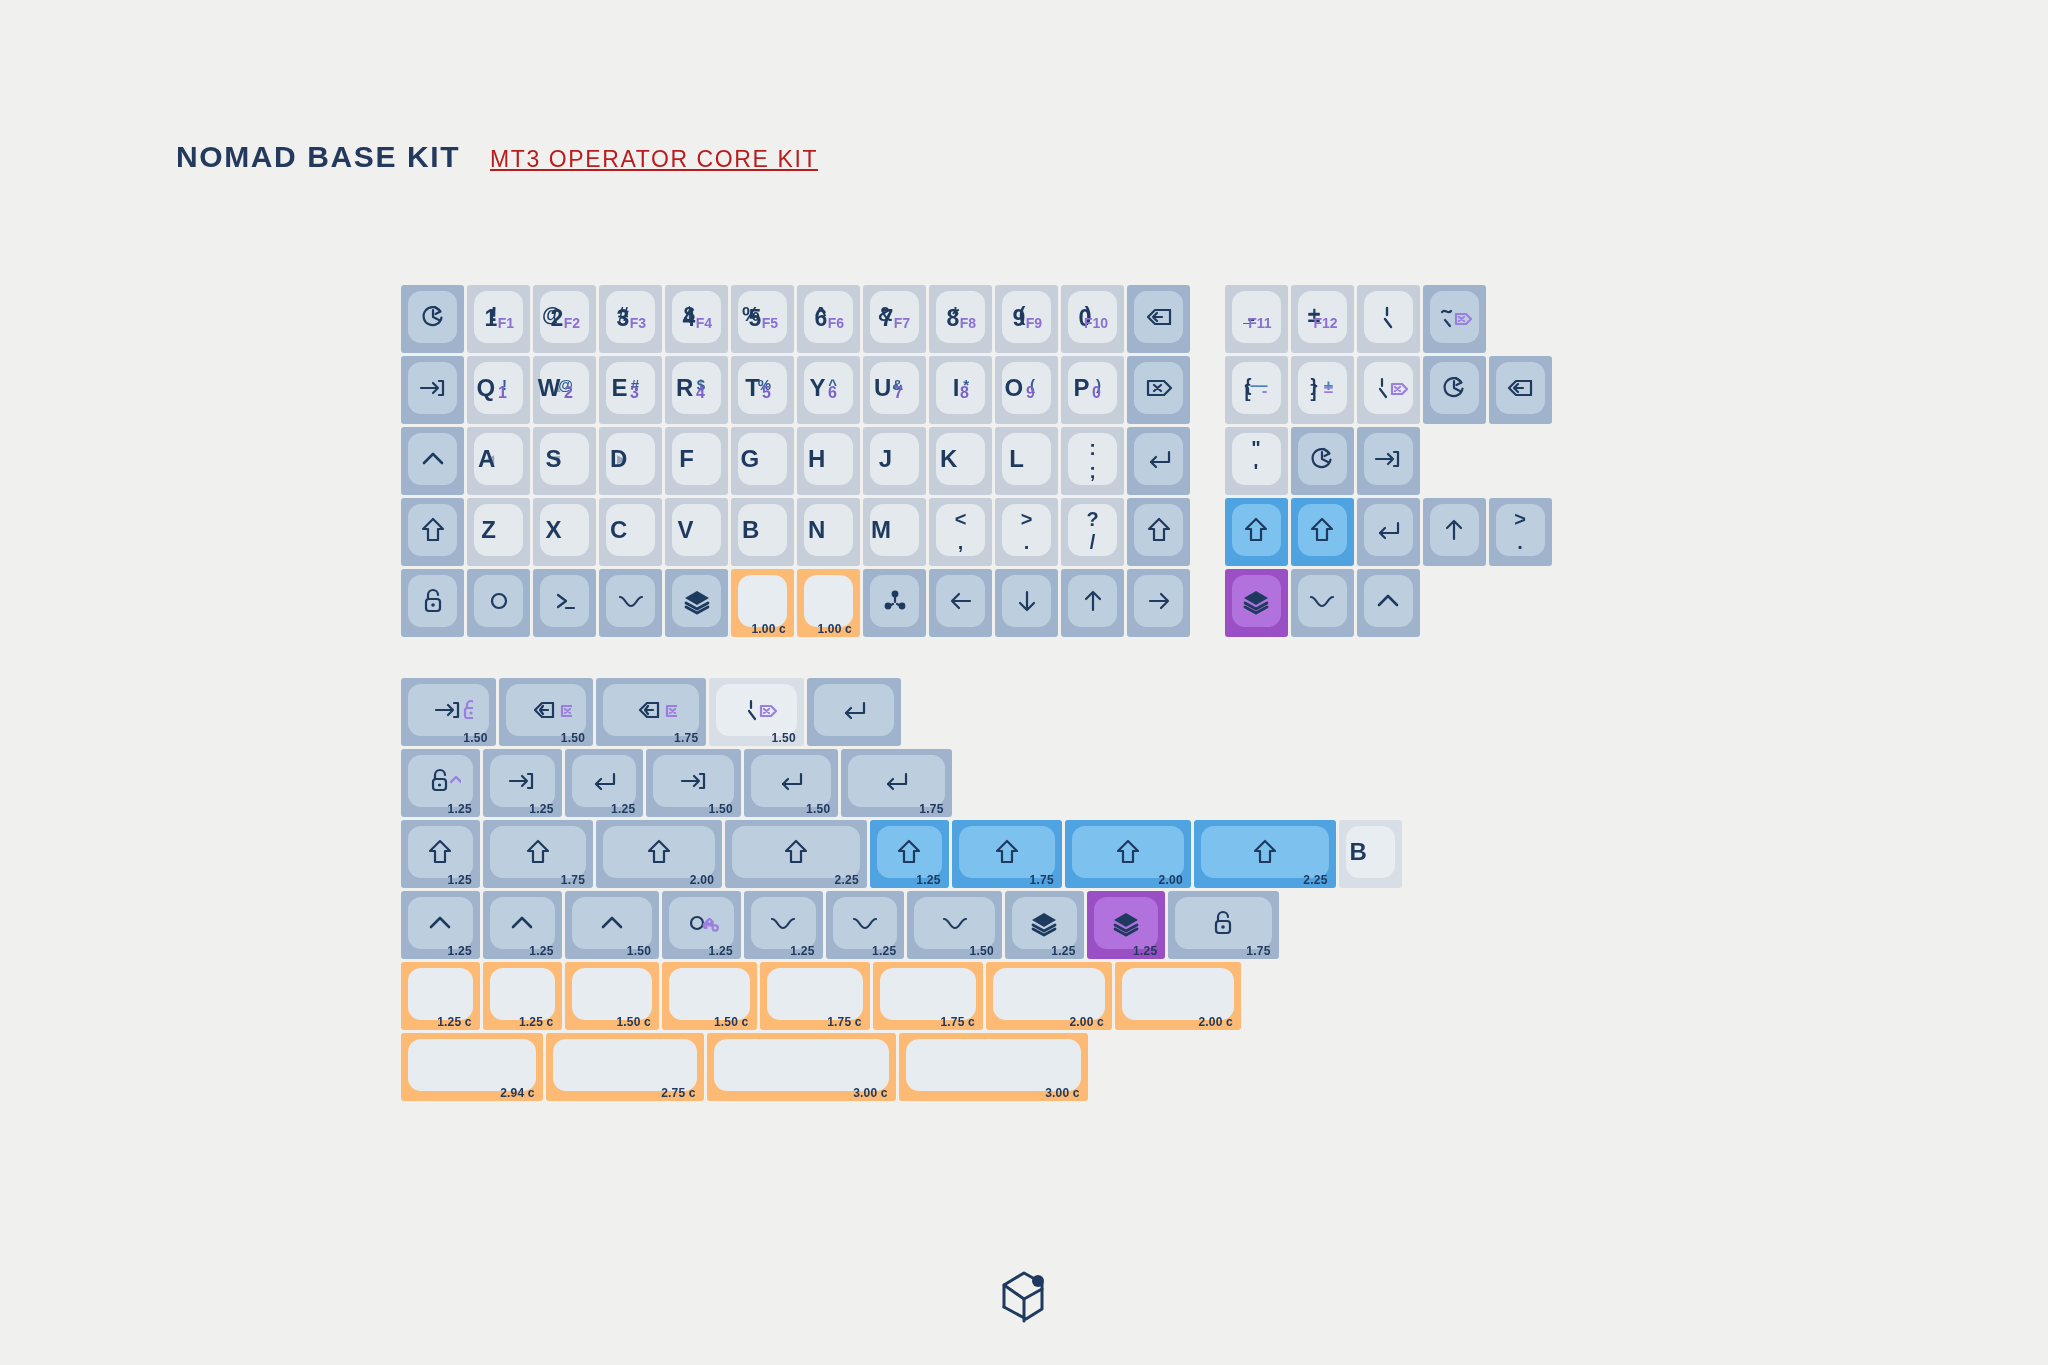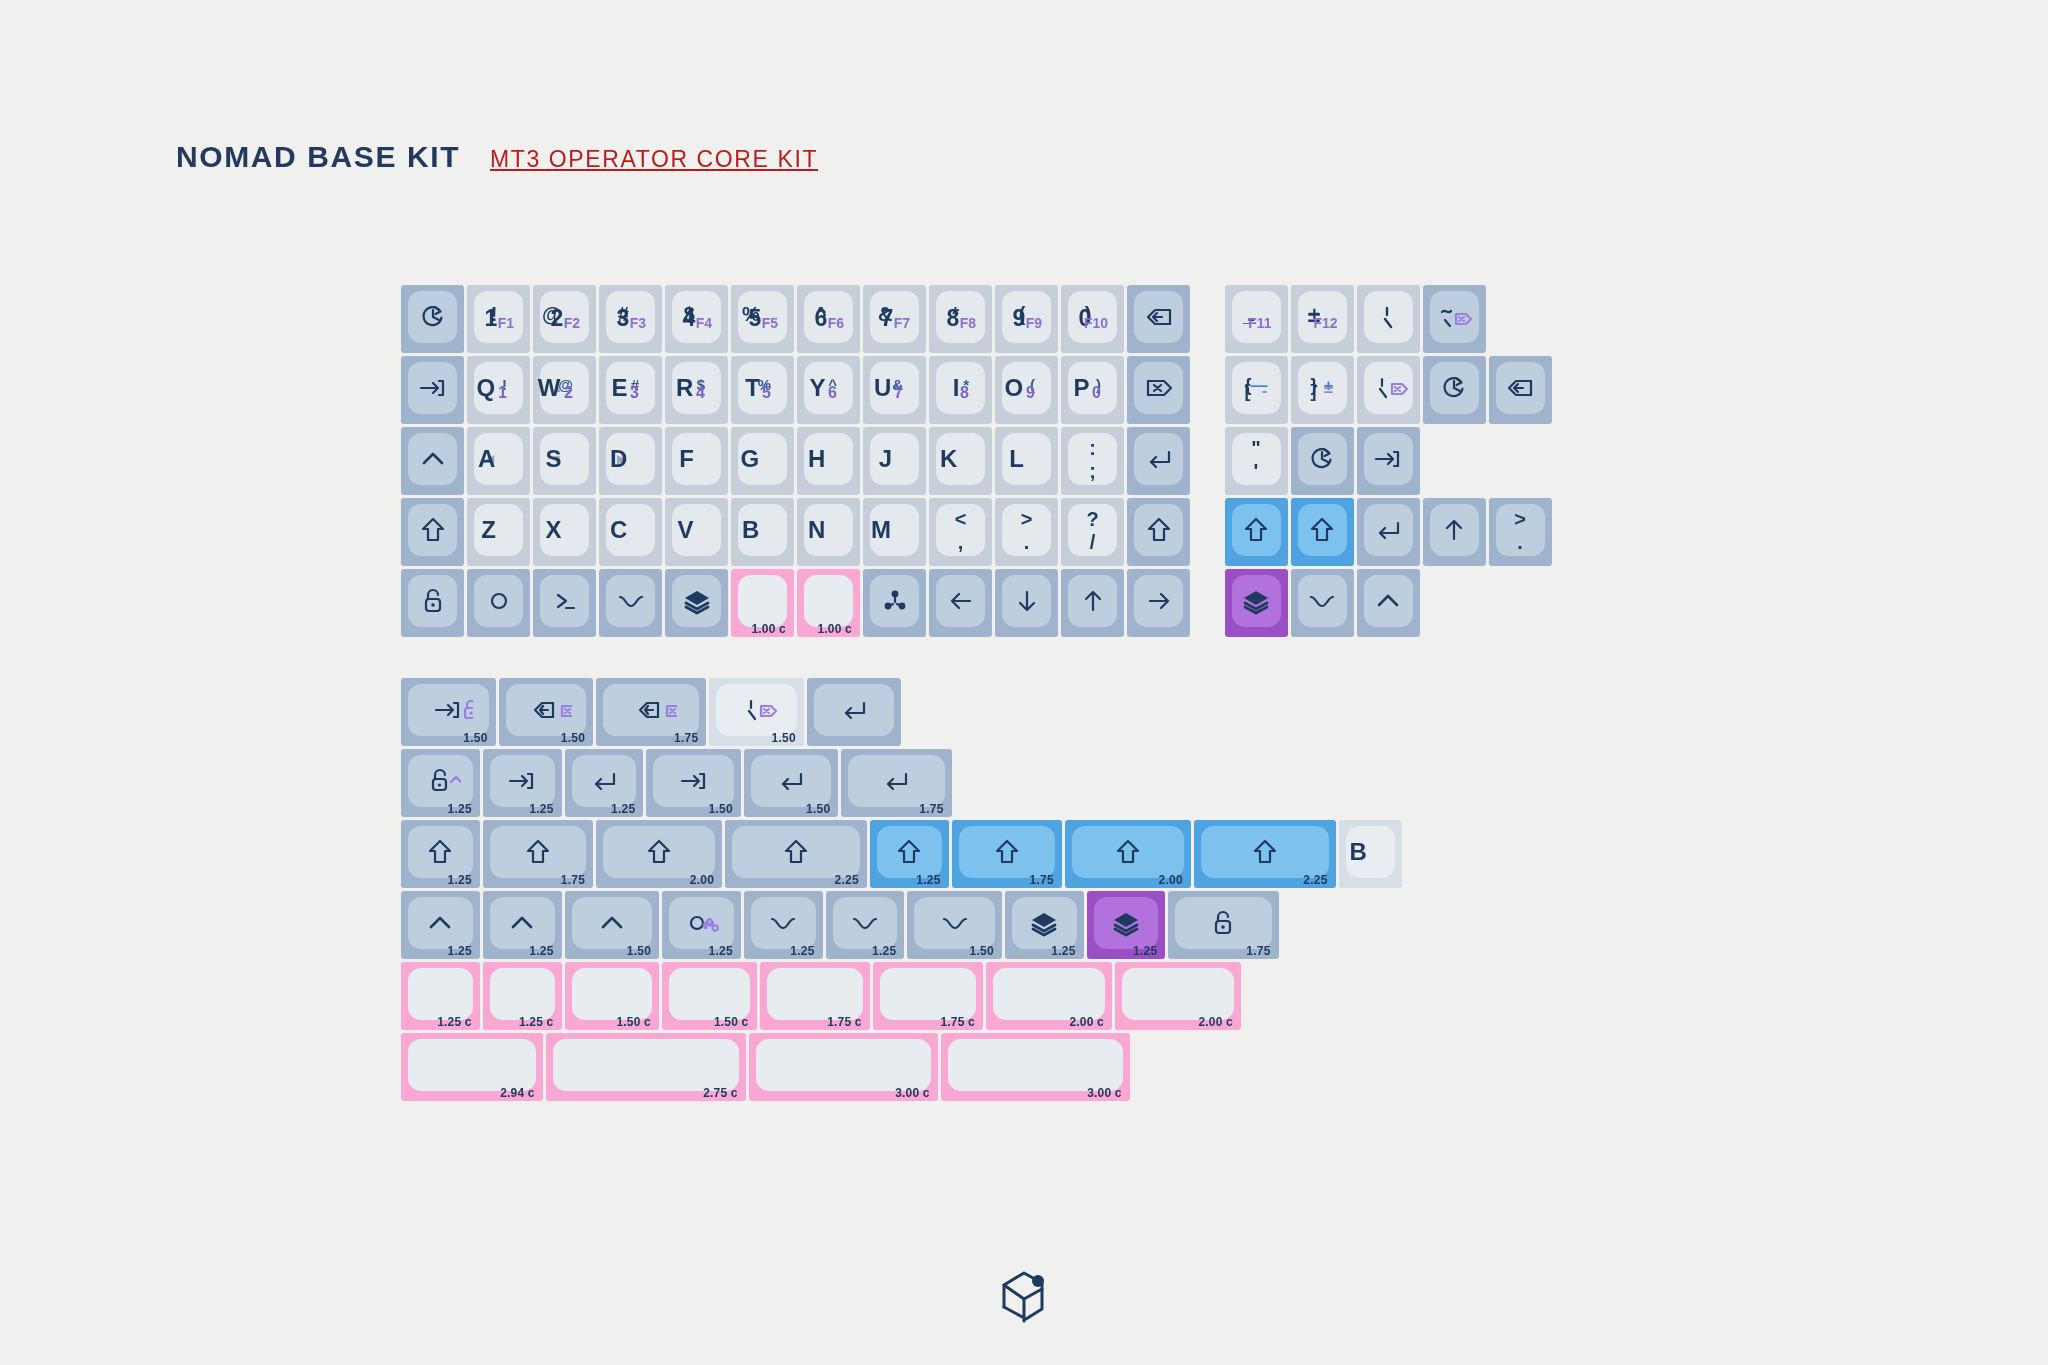--- a/index.html
+++ b/index.html
@@ -51,21 +51,21 @@
   }
   
   .c-alpha { background: #c6ced9; }
   .c-alpha .cap { background: #e4e9ee; }
   .c-mod   { background: #9fb4cc; }
   .c-mod .cap { background: #bdcedf; }
   .c-blue  { background: #4ea3e0; }
   .c-blue .cap { background: #7dc2ee; }
   .c-purple{ background: #9a4fc4; }
   .c-purple .cap { background: #b272dd; }
-  .c-blank { background: #f9a8d4; }
+  .c-blank { background: #fdba74; }
   .c-blank .cap { background: #e7ecf1; }
   .c-light { background: #d8dee5; }
   .c-light .cap { background: #e8edf2; }
 
   
   .numcap { position: relative; width: 100%; height: 100%; }
   .numcap .sym {
     position: absolute; left: 50%; top: 12px; transform: translateX(-115%);
     font-size: 20px; font-weight: 700; color: #1f3a5f;
   }
@@ -1289,21 +1289,21 @@
       </div>
     <div class="rowline">
         <div class="rowlabel">SB</div>
         <div class="keys">
           <div class="key c-blank" style="width: 141.75px;">
             <div class="cap">
               <span></span>
             </div>
             <span class="usize">2.94 c</span>
           </div>
-          <div class="key c-blank" style="width: 200px;">
+          <div class="key c-blank" style="width: 158px;">
             <div class="cap">
               <span></span>
             </div>
             <span class="usize">2.75 c</span>
           </div>
           <div class="key c-blank" style="width: 189px;">
             <div class="cap">
               <span></span>
             </div>
             <span class="usize">3.00 c</span>

